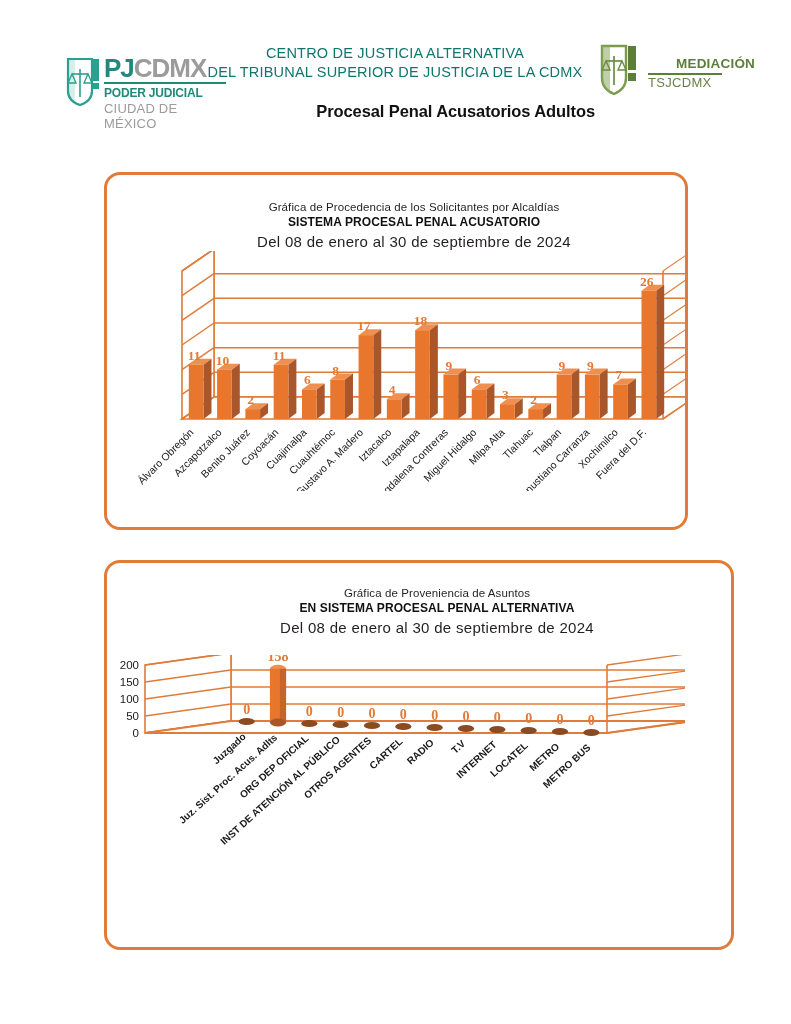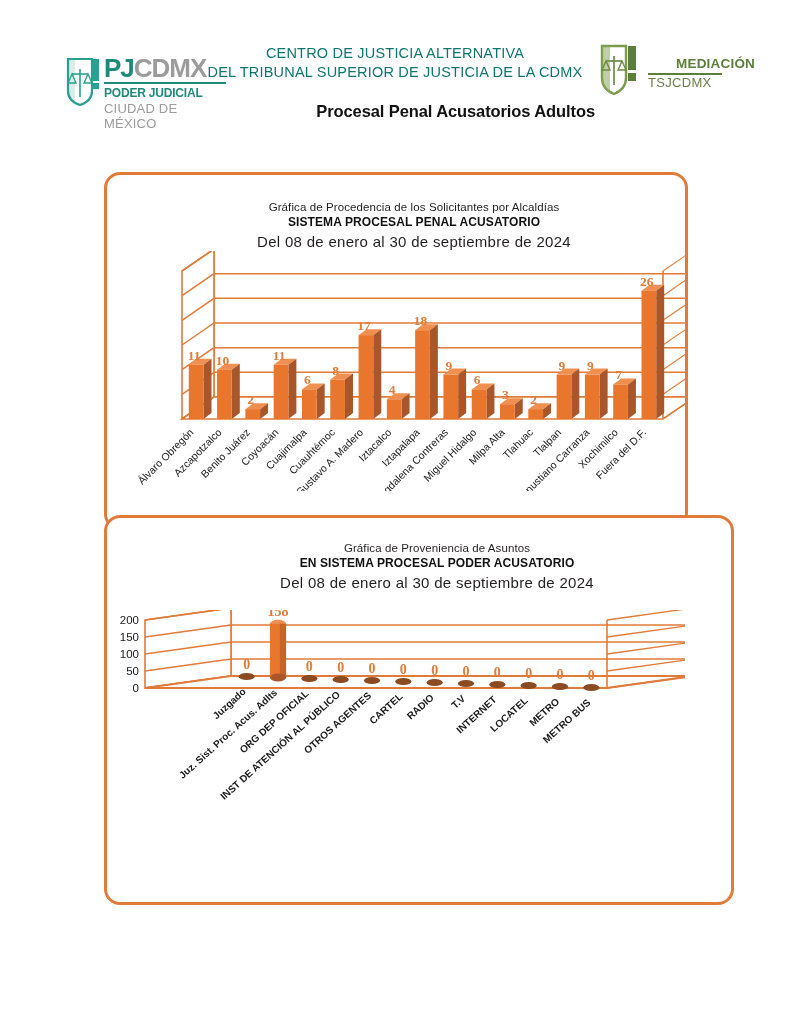--- a/index.html
+++ b/index.html
@@ -43,21 +43,21 @@
   .logo-med .m2 { position:absolute; left:48px; top:31px; font-size:13px; color:#6b7f4a; letter-spacing:0.3px;}
 
   
   .panel {
     position:absolute;
     border:3px solid #e07b39;
     border-radius:16px;
     background:#fff;
   }
   #panel-1 { left:104px; top:172px; width:584px; height:358px; }
-  #panel-2 { left:104px; top:515px; width:630px; height:390px; }
+  #panel-2 { left:104px; top:560px; width:630px; height:390px; }
 
   .chart-title { text-align:center;margin-left:36px; }
   .ct-l1 { font-size:11.5px; color:#231f20; letter-spacing:0.1px; }
   .ct-l2 { font-size:12px; font-weight:bold; color:#111; letter-spacing:0.1px; margin-top:2px;}
   .ct-l3 { font-size:15px; color:#231f20; letter-spacing:0.3px; margin-top:4px;}
 
   #panel-1 .chart-title { padding-top:26px; }
   #panel-2 .chart-title { padding-top:24px; }
 
   
@@ -271,21 +271,21 @@
         <rect x="534.4964705882352" y="39.73333333333332" width="14.712941176470588" height="128.26666666666668" fill="#E8762C"></rect>
       </g>
       <text x="539.8529411764705" y="34.73333333333332" text-anchor="middle" class="lbl-val">26</text>
       <text x="539.8529411764705" y="182" transform="rotate(-45 539.8529411764705 182)" text-anchor="end" class="cat-lbl">Fuera del D.F.</text>
     </svg>
 </div>
 
 <div class="panel" id="panel-2">
   <div class="chart-title">
     <div class="ct-l1">Gráfica de Proveniencia de Asuntos</div>
-    <div class="ct-l2">EN SISTEMA PROCESAL PODER ACUSATORIO</div>
+    <div class="ct-l2">EN SISTEMA PROCESAL PENAL ALTERNATIVA</div>
     <div class="ct-l3">Del  08 de enero  al  30  de  septiembre de  2024</div>
   </div>
   <svg class="plot" id="plot2" viewBox="0 0 578 280">
       <path d="M124 -2 L586 -2 L586 66 L124 66 Z" fill="#fff" stroke="#E07B39" stroke-width="1.6"></path>
       <path d="M38 10 L124 -2 L124 66 L38 78 Z" fill="#fff" stroke="#E07B39" stroke-width="1.6"></path>
       <line x1="124" y1="66" x2="586" y2="66" stroke="#E07B39" stroke-width="1.5"></line>
       <line x1="38" y1="78" x2="124" y2="66" stroke="#E07B39" stroke-width="1.5"></line>
       <line x1="124" y1="49" x2="586" y2="49" stroke="#E07B39" stroke-width="1.5"></line>
       <line x1="38" y1="61" x2="124" y2="49" stroke="#E07B39" stroke-width="1.5"></line>
       <line x1="124" y1="32" x2="586" y2="32" stroke="#E07B39" stroke-width="1.5"></line>

